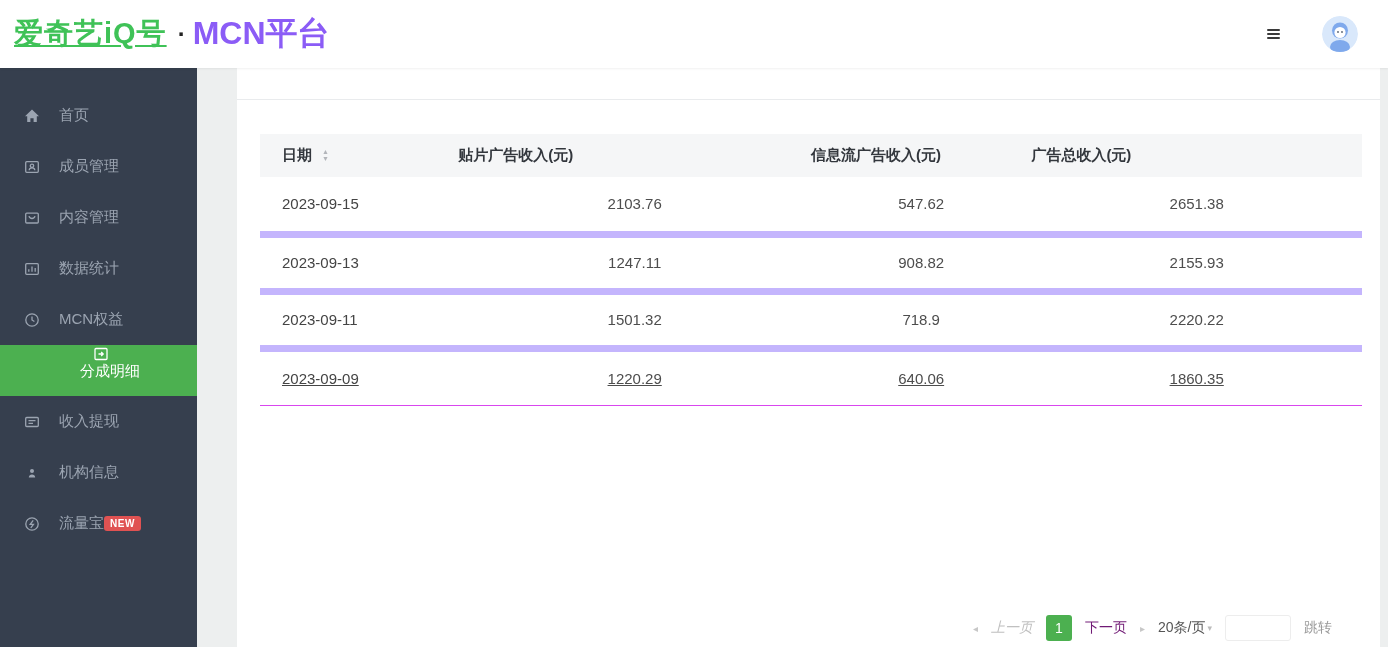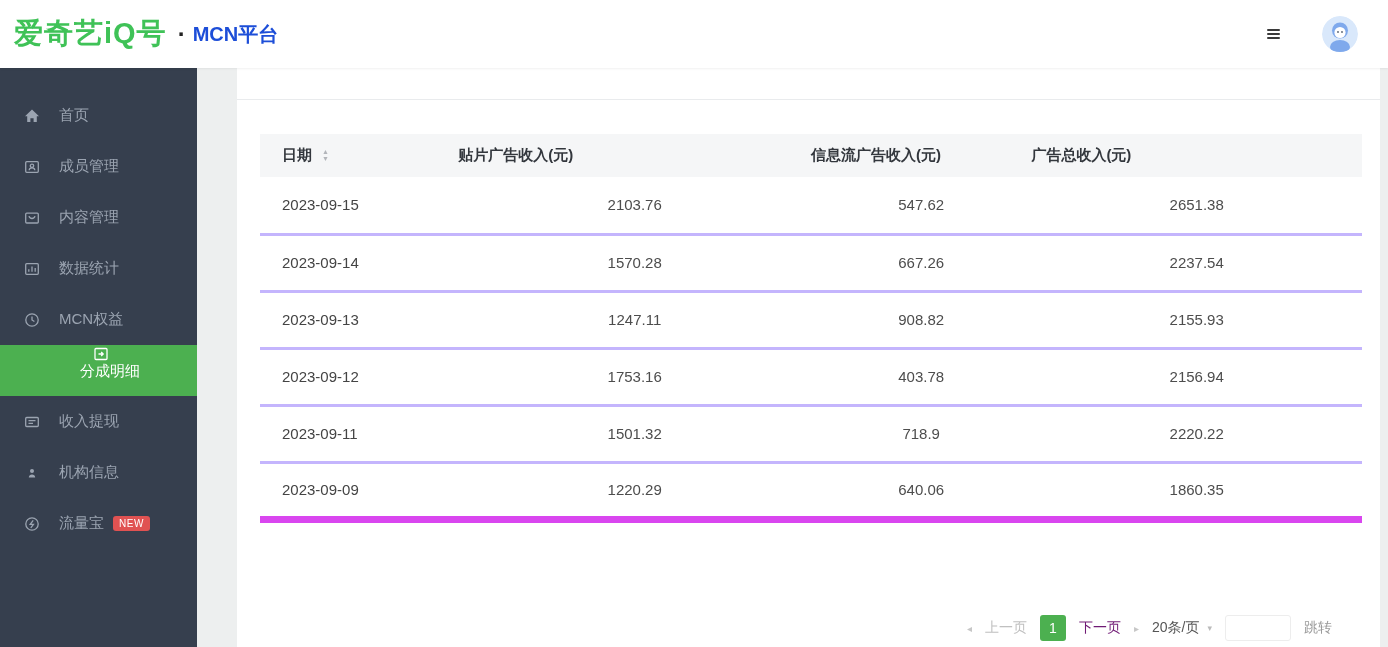--- a/index.html
+++ b/index.html
@@ -11,42 +11,42 @@
     overflow: hidden;
   }
 
   
   .topbar {
     position: absolute; top:0; left:0; width:1388px; height:68px;
     background:#fff; display:flex; align-items:center; justify-content:space-between;
     padding:0 30px 0 14px; z-index:3; box-shadow:0 1px 2px rgba(0,0,0,0.06);
   }
   .logo { display:flex; align-items:center; gap:5px; cursor:pointer; }
-  .logo-main { color:#3fc257; font-size:29px; font-weight:800; letter-spacing:1px; }
+  .logo-main { color:#3fc257; font-size:29px; font-weight:800; letter-spacing:1px;text-decoration:underline; }
   .logo-sep  { color:#222; font-size:24px; font-weight:700; margin:0 2px 0 6px; }
-  .logo-suffix { color:#1d4ed8; font-size:20px; font-weight:700; }
+  .logo-suffix { color:#8b5cf6; font-size:32px; font-weight:700; }
   .topbar-right { display:flex; align-items:center; gap:38px; }
   .hamburger { display:flex; flex-direction:column; gap:2px; cursor:pointer; padding:4px; }
   .hamburger span { width:13px; height:2px; background:#3a3a3a; border-radius:1px; }
   .avatar { width:36px; height:36px; border-radius:50%; overflow:hidden; cursor:pointer; }
 
   
   .sidebar {
     position:absolute; top:68px; left:0; width:197px; height:579px;
     background:#363f4e; padding-top:22px;
   }
   .side-item {
     height:51px; display:flex; align-items:center; padding-left:23px;
     color:#9ba4b1; font-size:15px; cursor:pointer; white-space:nowrap;
   }
   .side-item .icn { width:17px; height:17px; margin-right:19px; display:flex; align-items:center; justify-content:center; flex:0 0 17px; }
   .side-item.active { background:#4cb050; color:#fff;flex-direction:column; }
   .badge-new {
-    background:#e05252; color:#fff; font-size:10px; font-weight:400;
-    padding:2px 6px; border-radius:3px; margin-left:9px; letter-spacing:0.5px;
+    background:#e05252; color:#fff; font-size:10px; font-weight:700;
+    padding:2px 6px; border-radius:3px; letter-spacing:0.5px;
   }
 
   
   .content {
     position:absolute; top:68px; left:237px; width:1143px; height:579px;
     background:#fff;
   }
   .content-topline { height:32px; border-bottom:1px solid #e9ebed; }
 
   .table-wrap { margin:34px 18px 0 23px; }
@@ -55,39 +55,39 @@
   thead th {
     background:#f5f6f7; height:43px; font-size:15px; font-weight:700;
     color:#33373d; text-align:left;
   }
   thead th.first { text-align:left; padding-left:22px; }
   .th-inner { display:inline-flex; align-items:center; gap:10px; }
   .sort-caret { display:inline-flex; flex-direction:column; gap:1px; cursor:pointer; }
   .sort-caret i { font-style:normal; font-size:7px; line-height:6px; color:#b2b5ba; }
   tbody td {
     height:57px; font-size:15px; color:#4d4d4d; text-align:center;
-    border-bottom:3px solid #c4b5fd;
-  }
-  tbody tr:last-child td { border-bottom:7px solid #d946ef; }
+    border-bottom:7px solid #c4b5fd;
+  }
+  tbody tr:last-child td { border-bottom:1px solid #d946ef;text-decoration:underline; }
   tbody td.first { text-align:left; padding-left:22px; color:#444; }
 
   
   .pagination {
     position:absolute; right:48px; bottom:6px;
     display:flex; align-items:center; gap:13px; font-size:14px; color:#9a9a9a;
   }
   .pg-arrow { font-size:10px; color:#c7c7c7; cursor:pointer; }
-  .pg-prev { color:#c0c0c0; cursor:pointer; }
+  .pg-prev { color:#c0c0c0; cursor:pointer;font-style:italic; }
   .pg-next { color:#701a75; cursor:pointer; }
   .pg-current {
     min-width:26px; height:26px; background:#4cb050; color:#fff;
     display:flex; align-items:center; justify-content:center;
     border-radius:3px; font-size:14px; cursor:pointer;
   }
-  .pg-size { display:flex; align-items:center; gap:8px; color:#555; cursor:pointer;text-align:center; }
+  .pg-size { display:flex; align-items:center; gap:2px; color:#555; cursor:pointer;text-align:center; }
   .pg-size .caret { font-size:9px; color:#bbb; }
   .pg-jump-input {
     width:66px; height:26px; border:1px solid #ededed; border-radius:3px;
     background:#fff; outline:none; font-size:14px; padding:0 6px; color:#555;
   }
   .pg-jump-label { color:#9a9a9a; cursor:pointer; }
 </style>
 </head>
 <body>
 
@@ -239,40 +239,28 @@
         </tr>
       </thead>
       <tbody>
   <tr>
     <td class="first">2023-09-15</td>
     <td>2103.76</td>
     <td>547.62</td>
     <td>2651.38</td>
   </tr>
 
-  <tr>
-    <td class="first">2023-09-14</td>
-    <td>1570.28</td>
-    <td>667.26</td>
-    <td>2237.54</td>
-  </tr>
 
   <tr>
     <td class="first">2023-09-13</td>
     <td>1247.11</td>
     <td>908.82</td>
     <td>2155.93</td>
   </tr>
 
-  <tr>
-    <td class="first">2023-09-12</td>
-    <td>1753.16</td>
-    <td>403.78</td>
-    <td>2156.94</td>
-  </tr>
 
   <tr>
     <td class="first">2023-09-11</td>
     <td>1501.32</td>
     <td>718.9</td>
     <td>2220.22</td>
   </tr>
 
 
   <tr>

